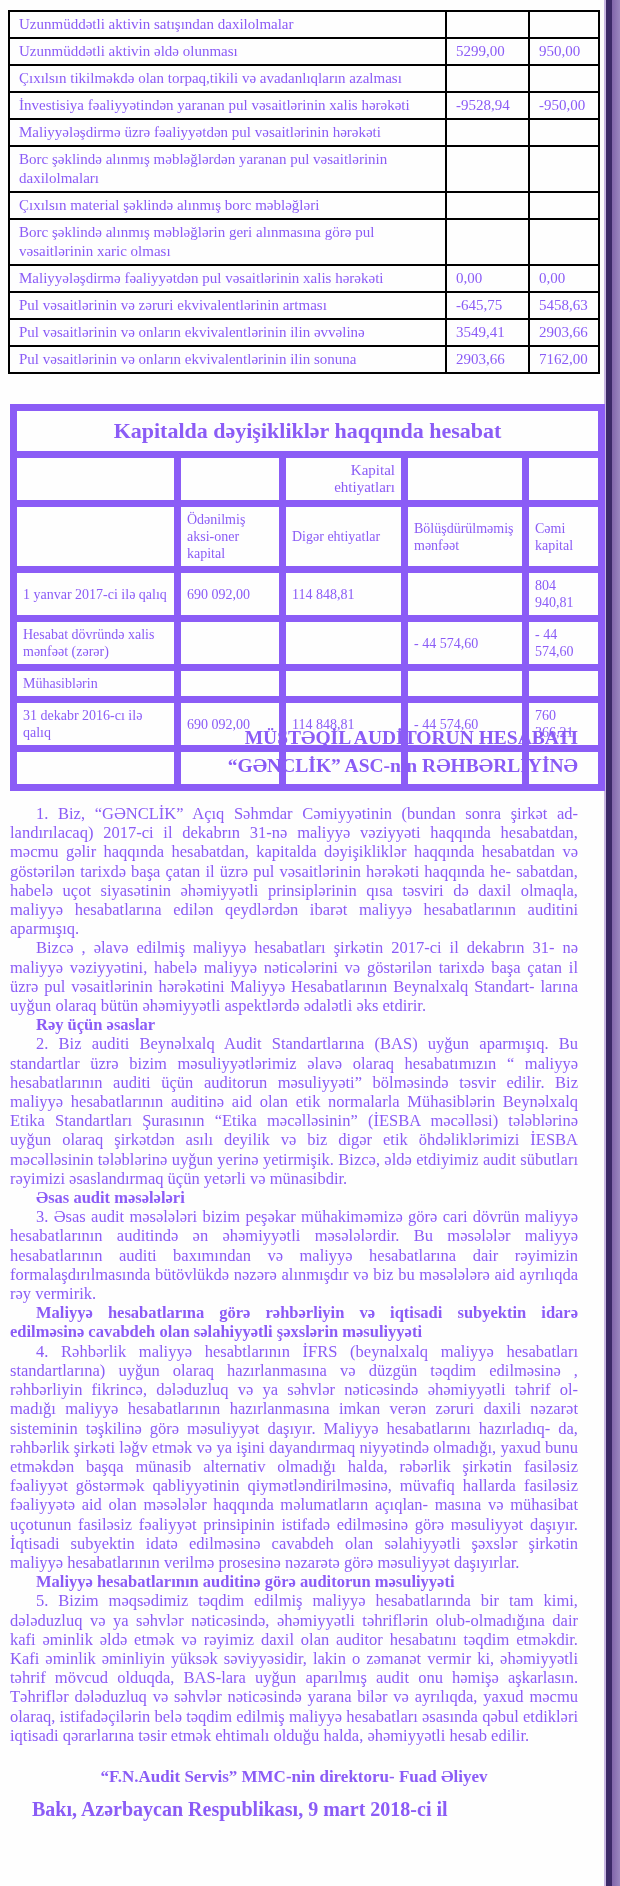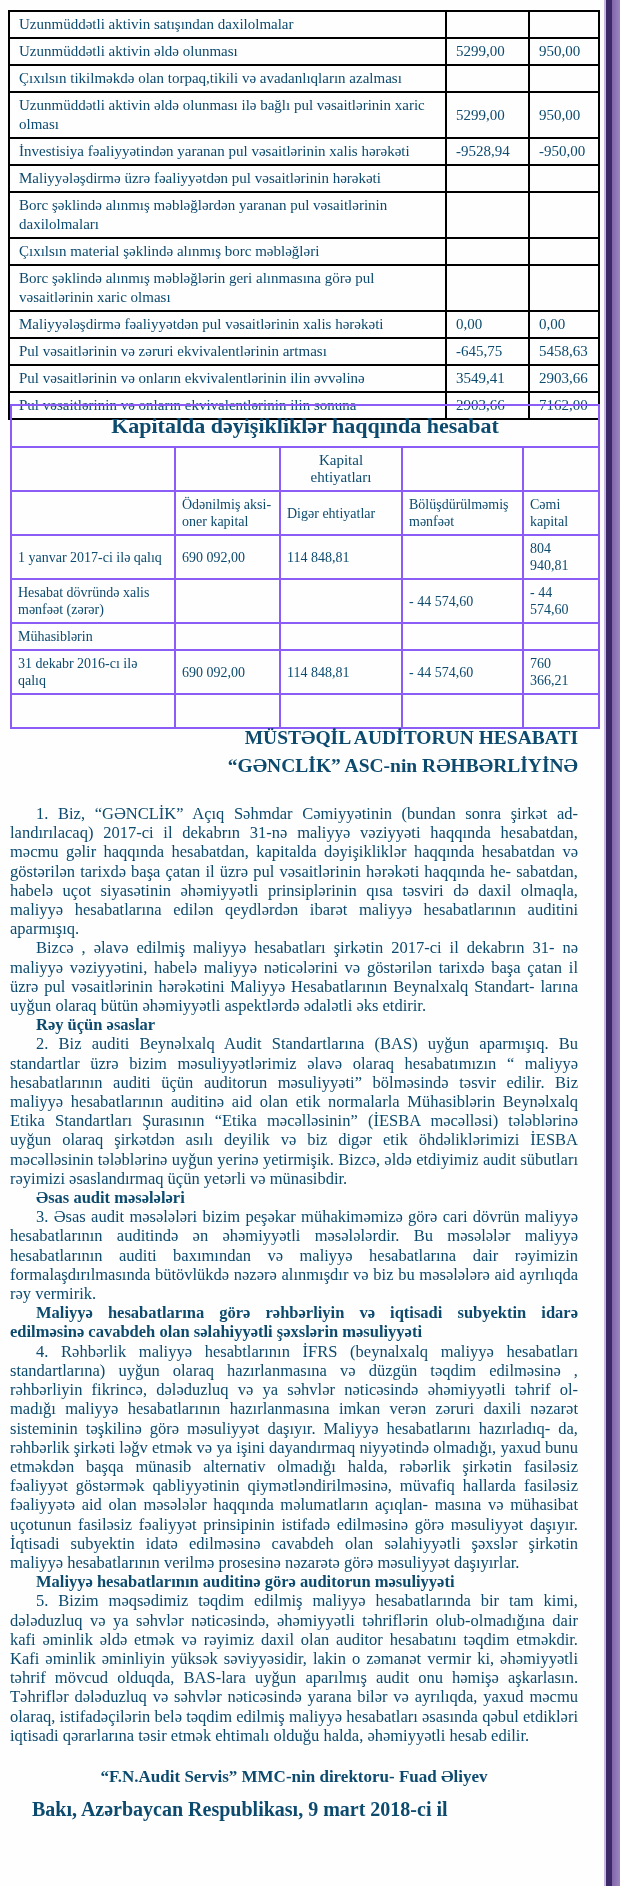--- a/index.html
+++ b/index.html
@@ -2,21 +2,21 @@
 <html><head>
 <meta charset="utf-8">
 <style>
   html,body{margin:0;padding:0;}
   .page{
     position:relative;
     width:620px;
     height:1886px;
     background:#fefefe;
     font-family:"Liberation Serif","DejaVu Serif",serif;
-    color:#0c4a6e;
+    color:#8b5cf6;
     overflow:hidden;
   }
   
   .edge-stripe{
     position:absolute; top:0; right:0; width:18px; height:1886px;
     background:linear-gradient(to right,
       #fefefe 0px, #fefefe 2px,
       #c7b6e2 2px, #c7b6e2 4px,
       #3c2a68 4px, #3c2a68 10px,
       #8166aa 10px, #9b87bf 18px);
@@ -37,30 +37,30 @@
   .t1 col.c-label{width:437px;}
   .t1 col.c-n1{width:83px;}
   .t1 col.c-n2{width:70px;}
 
   
   .t2{
     position:absolute; left:10px; top:404px; width:588px;
     table-layout:fixed;
   }
   .t2 td{
-    border:2px solid #8b5cf6;
+    border:7px solid #8b5cf6;
     font-size:14px; line-height:17px;
     padding:4px 6px; vertical-align:middle;
     overflow:hidden;
   }
   .t2 td.title-cell{
     font-size:22px; line-height:26px; font-weight:bold;
     text-align:center; padding:7px 4px;
   }
-  .t2 td.group-cell{font-size:15px; text-align:center;margin-left:12px;}
+  .t2 td.group-cell{font-size:15px; text-align:right;margin-left:12px;}
   .t2 col.e1{width:164px;}
   .t2 col.e2{width:105px;}
   .t2 col.e3{width:122px;}
   .t2 col.e4{width:121px;}
   .t2 col.e5{width:76px;}
   .t2 tr.empty-row td{height:24px;}
 
   
   .report{
     position:absolute; left:0; top:724px; width:620px;
@@ -104,25 +104,20 @@
       </tr>
       <tr>
         <td>Uzunmüddətli aktivin əldə olunması</td>
         <td>5299,00</td>
         <td>950,00</td>
       </tr>
       <tr>
         <td>Çıxılsın tikilməkdə olan torpaq,tikili və avadanlıqların azalması</td>
         <td></td>
         <td></td>
-      </tr>
-      <tr>
-        <td>Uzunmüddətli aktivin əldə olunması ilə bağlı pul vəsaitlərinin xaric olması</td>
-        <td>5299,00</td>
-        <td>950,00</td>
       </tr>
       <tr>
         <td>İnvestisiya fəaliyyətindən yaranan pul vəsaitlərinin xalis hərəkəti</td>
         <td>-9528,94</td>
         <td>-950,00</td>
       </tr>
       <tr>
         <td>Maliyyələşdirmə üzrə fəaliyyətdən pul vəsaitlərinin hərəkəti</td>
         <td></td>
         <td></td>

